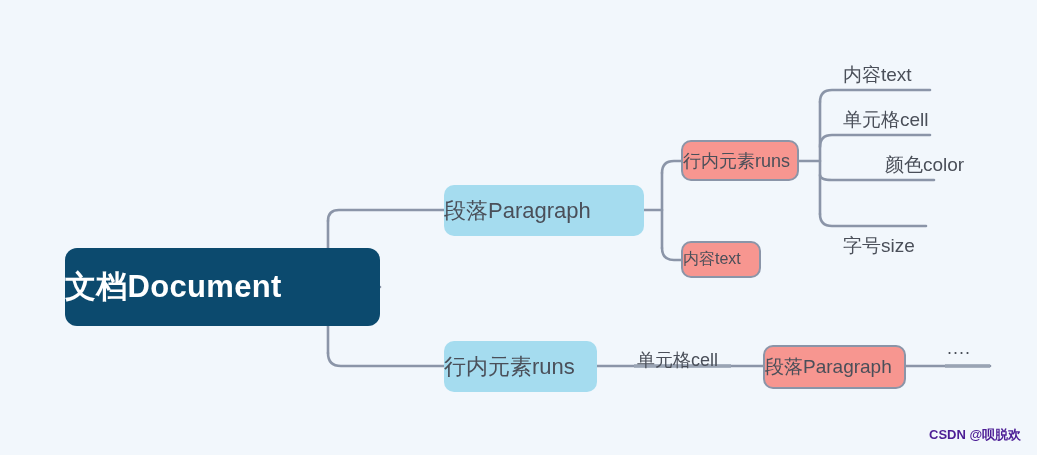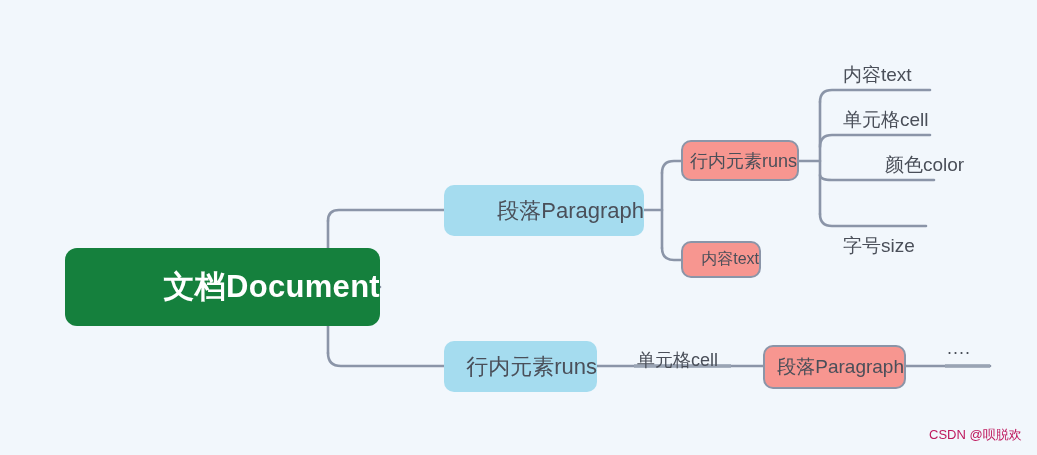--- a/index.html
+++ b/index.html
@@ -25,29 +25,29 @@
     top: 0;
     width: 1037px;
     height: 455px;
     pointer-events: none;
   }
   .node {
     position: absolute;
     box-sizing: border-box;
     display: flex;
     align-items: center;
-    justify-content: flex-end;
+    justify-content: flex-start;
     white-space: nowrap;
   }
   .node-root {
     left: 65px;
     top: 248px;
     width: 315px;
     height: 78px;
-    background: #15803d;
+    background: #0c4a6e;
     border-radius: 12px;
     color: #ffffff;
     font-size: 31px;
     font-weight: bold;
     letter-spacing: 0.3px;
   }
   .node-blue {
     background: #a5dcef;
     border-radius: 10px;
     color: #4a4f59;
@@ -108,22 +108,23 @@
     left: 947px;
     top: 339px;
     font-size: 18px;
     letter-spacing: 1px;
   }
   .watermark {
     position: absolute;
     left: 929px;
     top: 426px;
     font-size: 13px;
-    color: #be185d;
+    color: #4c1d95;
     white-space: nowrap;
+    font-weight: bold;
   }
 </style>
 </head>
 <body>
 
 <div id="canvas">
 
   <svg id="links" viewBox="0 0 1037 455" width="1037" height="455">
     <g fill="none" stroke="#8b95a8" stroke-width="2.6" stroke-linecap="round">
 

